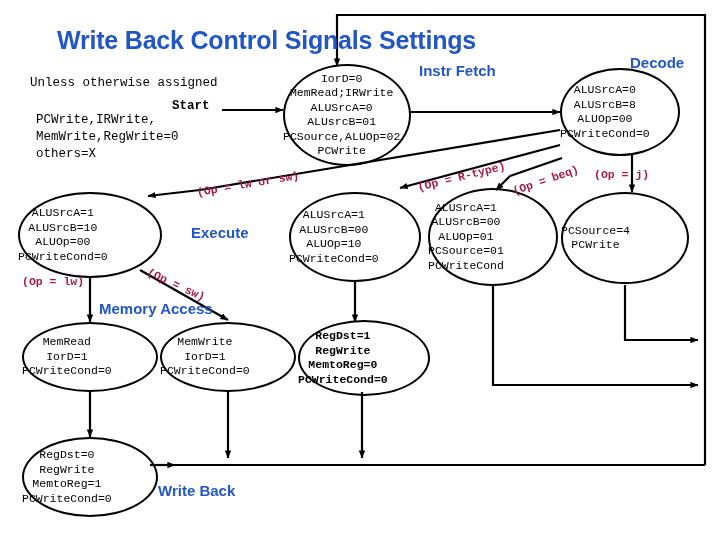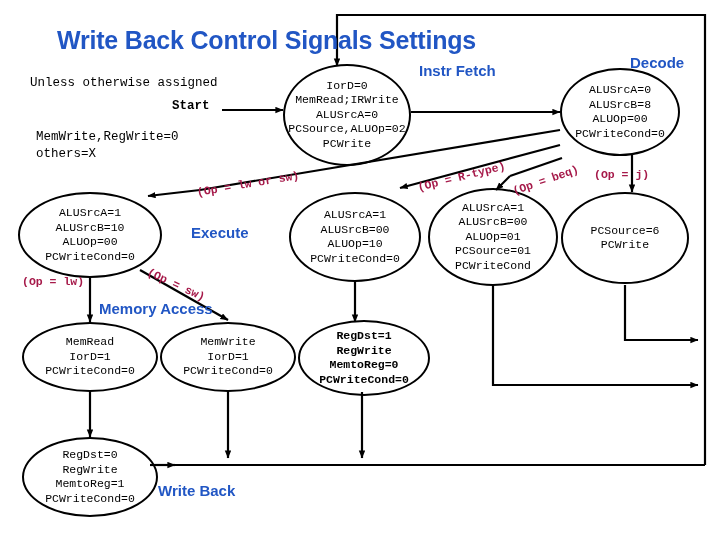--- a/index.html
+++ b/index.html
@@ -26,21 +26,21 @@
   .note{
     position:absolute;
     font-family:"Liberation Mono","DejaVu Sans Mono",monospace;
     font-size:12.5px;color:#000000;white-space:nowrap;
   }
   .note.bold{font-weight:bold;font-family:Liberation Mono, monospace;}
 
   .node{
     position:absolute;
     display:flex;flex-direction:column;
-    align-items:center;justify-content:center;
+    align-items:flex-start;justify-content:center;
     font-family:"Liberation Mono","DejaVu Sans Mono",monospace;
     font-size:11.5px;color:#000;line-height:14.5px;
     text-align:center;white-space:nowrap;
     box-sizing:border-box;
   }
   .node .ring{
     position:absolute;left:0;top:0;width:100%;height:100%;
     border:2.4px solid #000;border-radius:50%;
     box-sizing:border-box;pointer-events:none;
   }
@@ -101,35 +101,37 @@
 
       <path d="M625,285 L625,340 L698,340" marker-end="url(#ah)"></path>
 
     </g>
   </svg>
 
   <div class="title">Write Back Control Signals Settings</div>
 
   <div class="note" style="left:30px;top:76px;">Unless otherwise assigned</div>
   <div class="note bold" style="left:172px;top:99px;">Start</div>
+  <div class="note" style="left:36px;top:113px;">PCWrite,IRWrite,</div>
   <div class="note" style="left:36px;top:130px;">MemWrite,RegWrite=0</div>
   <div class="note" style="left:36px;top:147px;">others=X</div>
 
   <div class="stage-label" style="left:419px;top:62px;">Instr Fetch</div>
   <div class="stage-label" style="left:630px;top:54px;">Decode</div>
   <div class="stage-label" style="left:191px;top:224px;">Execute</div>
   <div class="stage-label" style="left:99px;top:300px;">Memory Access</div>
   <div class="stage-label" style="left:158px;top:482px;">Write Back</div>
 
   <div class="node" style="left:283px;top:64px;width:128px;height:102px;">
     <span class="ring"></span>
     <div class="lines">
       <div>IorD=0</div>
       <div>MemRead;IRWrite</div>
       <div>ALUSrcA=0</div>
+      <div>ALUsrcB=01</div>
       <div>PCSource,ALUOp=02</div>
       <div>PCWrite</div>
     </div>
   </div>
 
   <div class="node" style="left:560px;top:68px;width:120px;height:88px;">
     <span class="ring"></span>
     <div class="lines">
       <div>ALUSrcA=0</div>
       <div>ALUSrcB=8</div>
@@ -165,21 +167,21 @@
       <div>ALUSrcB=00</div>
       <div>ALUOp=01</div>
       <div>PCSource=01</div>
       <div>PCWriteCond</div>
     </div>
   </div>
 
   <div class="node" style="left:561px;top:192px;width:128px;height:92px;">
     <span class="ring"></span>
     <div class="lines">
-      <div>PCSource=6</div>
+      <div>PCSource=4</div>
       <div>PCWrite</div>
     </div>
   </div>
 
   <div class="node" style="left:22px;top:322px;width:136px;height:70px;">
     <span class="ring"></span>
     <div class="lines">
       <div>MemRead</div>
       <div>IorD=1</div>
       <div>PCWriteCond=0</div>

